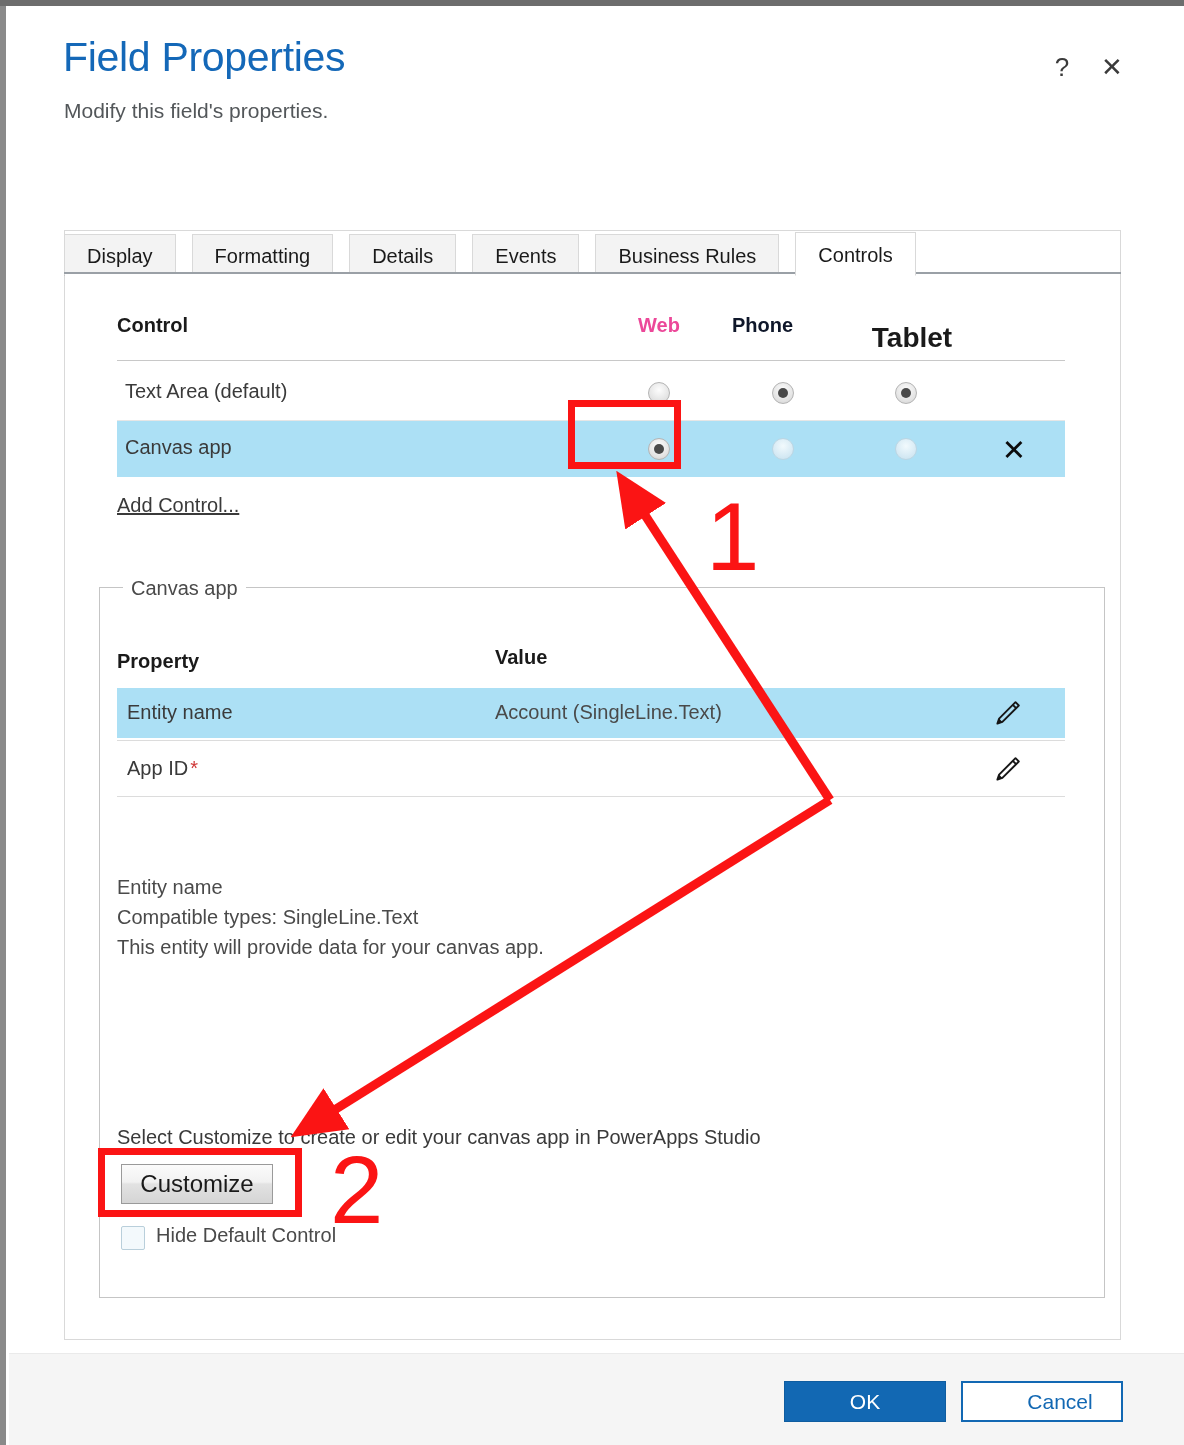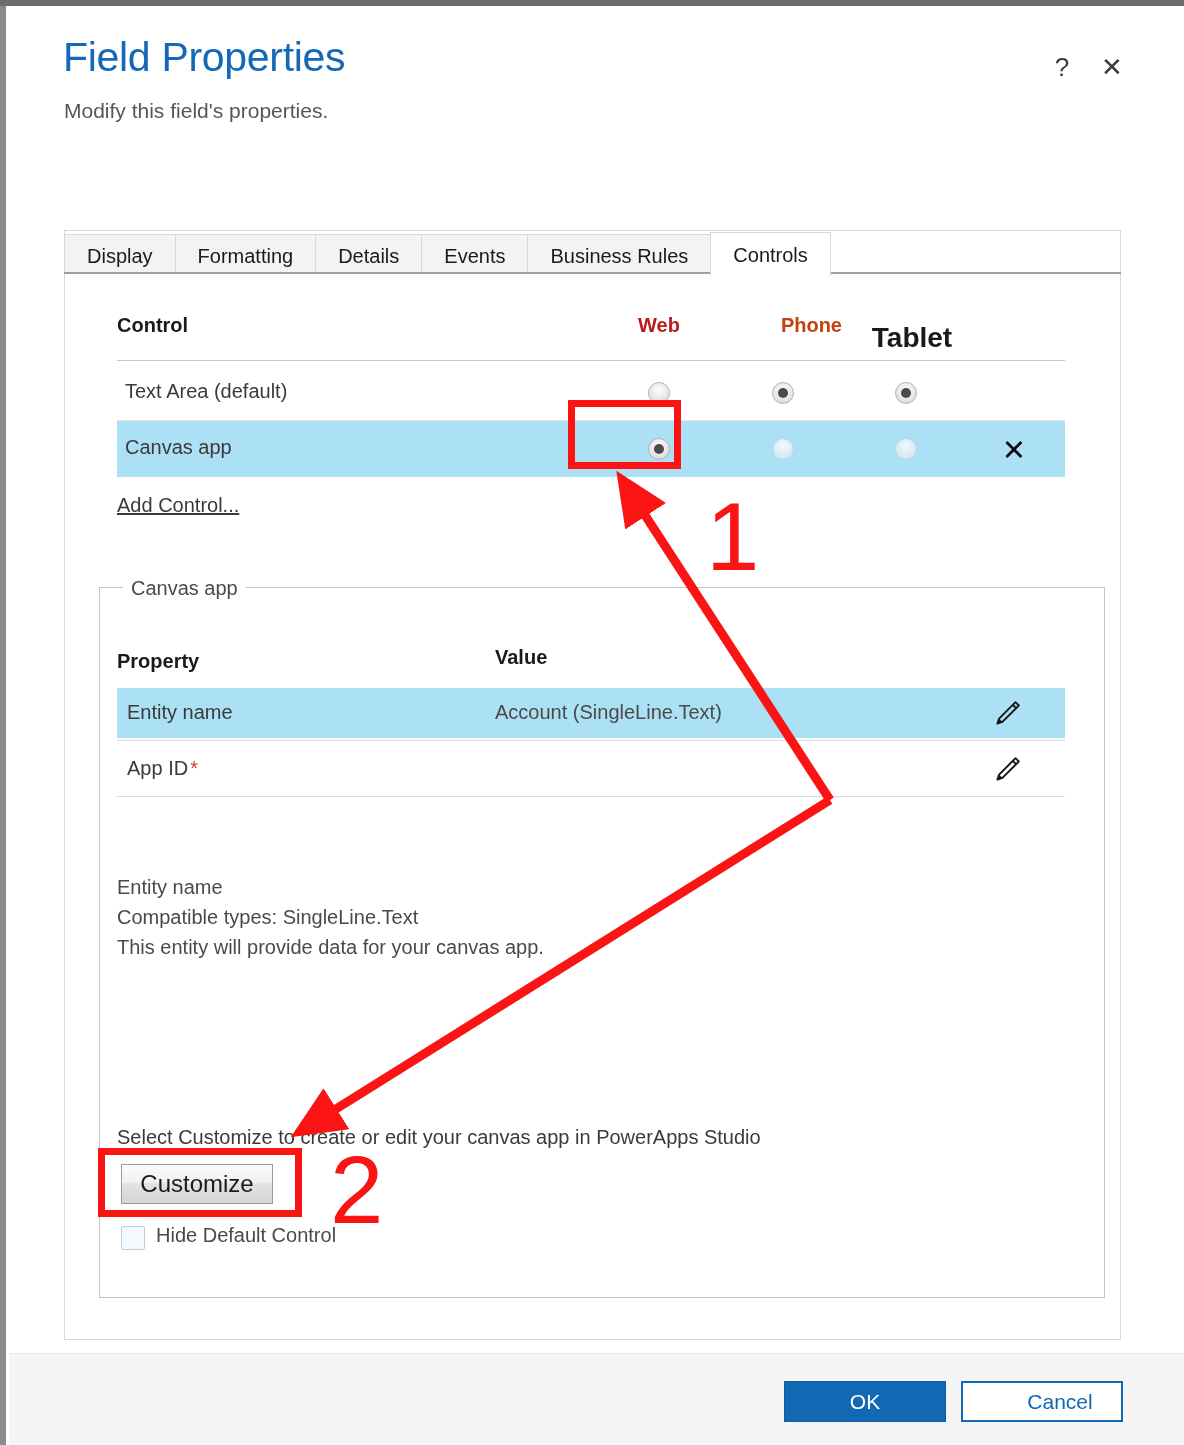--- a/index.html
+++ b/index.html
@@ -35,43 +35,43 @@
     font-size:26px;color:#3b3b3b;text-align:center;line-height:34px;cursor:pointer;
   }
 
   
   .content-frame{
     position:absolute;left:55px;top:224px;width:1057px;height:1110px;
     border:1px solid #d9d9d9;background:#ffffff;box-sizing:border-box;
   }
 
   
-  .tabstrip{position:absolute;left:55px;top:224px;height:46px;display:flex;align-items:flex-end;}
+  .tabstrip{position:absolute;left:55px;top:224px;height:46px;display:flex;align-items:flex-end;gap:17px;}
   .tab{
     height:42px;line-height:42px;padding:0 22px;box-sizing:border-box;
     font-size:20px;color:#1a1a1a;background:#f3f3f3;
     border:1px solid #d9d9d9;border-bottom:1px solid #b5b5b5;
     margin-right:-1px;cursor:pointer;white-space:nowrap;
   }
   .tab.active{
     background:#ffffff;border-bottom:1px solid #ffffff;
     height:44px;line-height:44px;position:relative;z-index:3;
   }
   .tab-underline{
     position:absolute;left:55px;top:266px;width:1057px;height:2px;background:#9aa0a6;z-index:1;
   }
 
   
   .panel{position:absolute;left:56px;top:268px;width:1055px;height:1065px;background:#ffffff;overflow:hidden;}
 
   
   .ctl-head{position:absolute;left:52px;top:40px;width:948px;height:42px;}
   .ctl-h-label{position:absolute;left:0;top:0;font-size:20px;font-weight:bold;color:#1a1a1a;}
-  .ctl-h-web{position:absolute;left:492px;top:0;width:100px;text-align:center;font-size:20px;font-weight:bold;color:#b91c1c;}
-  .ctl-h-phone{position:absolute;left:615px;top:0;width:110px;text-align:right;font-size:20px;font-weight:bold;color:#c2410c;}
+  .ctl-h-web{position:absolute;left:492px;top:0;width:100px;text-align:center;font-size:20px;font-weight:bold;color:#ec4899;}
+  .ctl-h-phone{position:absolute;left:615px;top:0;width:110px;text-align:left;font-size:20px;font-weight:bold;color:#0f172a;}
   .ctl-h-tablet{position:absolute;left:740px;top:8px;width:110px;text-align:center;font-size:28px;font-weight:bold;color:#1a1a1a;}
   .ctl-rule{position:absolute;left:52px;top:86px;width:948px;height:1px;background:#c8c8c8;}
 
   .ctl-row{position:absolute;left:52px;width:948px;height:56px;}
   .ctl-row.r0{top:91px;background:#ffffff;}
   .ctl-row.r1{top:147px;background:#ace0f5;}
   .ctl-row .name{position:absolute;left:8px;top:15px;font-size:20px;color:#3a3a3a;}
   .ctl-row .rule{position:absolute;left:0;bottom:0;width:948px;height:1px;background:#e6e6e6;}
 
   .radio{

